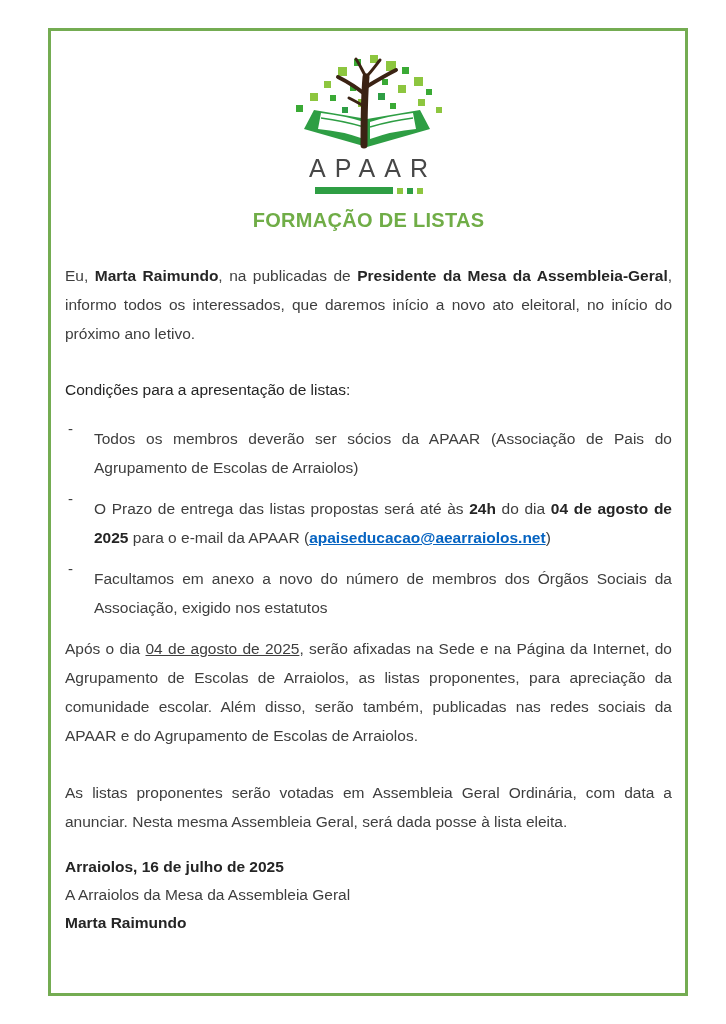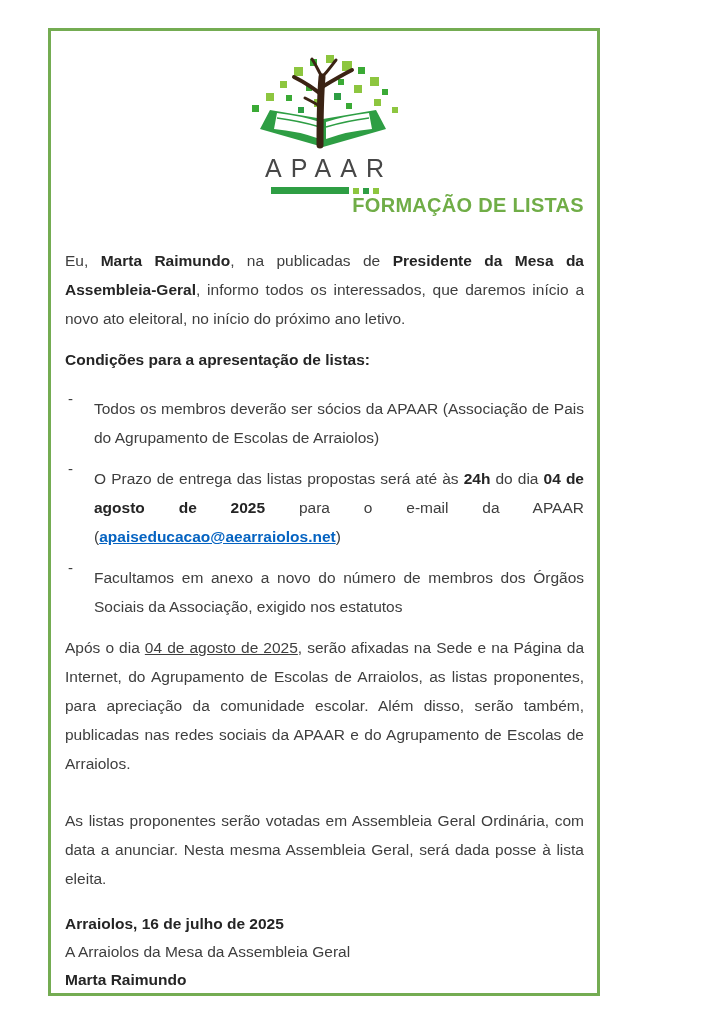--- a/index.html
+++ b/index.html
@@ -14,51 +14,51 @@
     --bold-text:#252525;
   }
   *{margin:0;padding:0;box-sizing:border-box;}
   html,body{background:#ffffff;}
   body{
     width:726px;height:1024px;position:relative;
     font-family:"Liberation Sans","DejaVu Sans",sans-serif;
     color:var(--body-text);
   }
   .frame{
-    position:absolute;left:48px;top:28px;width:552px;height:968px;
+    position:absolute;left:48px;top:28px;width:640px;height:968px;
     border:3px solid var(--border-green);
     padding:24px 13px 0 14px;
   }
   .logo-block{text-align:center;}
   .logo-art{display:block;margin:0 auto;}
   .logo-wordmark{
     font-size:25px;letter-spacing:9px;padding-left:9px;
     color:#474747;font-weight:400;margin-top:4px;
   }
   .logo-bar-row{display:flex;align-items:center;justify-content:center;gap:4px;margin-top:4px;}
   .logo-bar{width:78px;height:7px;background:var(--logo-green-dark);}
   .logo-bar-sq{width:6px;height:6px;}
   .logo-bar-sq.l{background:var(--logo-green-light);}
   .logo-bar-sq.d{background:var(--logo-green-dark);}
   .doc-title{
-    text-align:right;
+    text-align:center;margin-top:15px;
     color:var(--accent-green);font-weight:bold;font-size:20px;letter-spacing:0.3px;
   }
   .para{
     font-size:15.5px;line-height:29px;text-align:justify;
   }
   .para .b, .b{font-weight:bold;color:var(--bold-text);}
   .para .u{text-decoration:underline;}
   .para .link{
     color:var(--link-blue);text-decoration:underline;cursor:pointer;font-weight:bold;
   }
   .intro{margin-top:29px;}
   .cond-heading{
-    margin-top:12px;font-size:15.5px;line-height:29px;
-    font-weight:bold;color:var(--bold-text);
+    margin-top:27px;font-size:15.5px;line-height:29px;
+    font-weight:normal;color:var(--bold-text);
   }
   .bullet-list{margin-top:20px;}
   .bullet-item{display:flex;margin-bottom:12px;}
   .bullet-marker{
     flex:none;width:29px;padding-left:3px;
     font-size:15px;position:relative;top:-4px;color:var(--body-text);
   }
   .bullet-text{flex:1;}
   .after-para{}
   .voting-para{margin-top:28px;}

